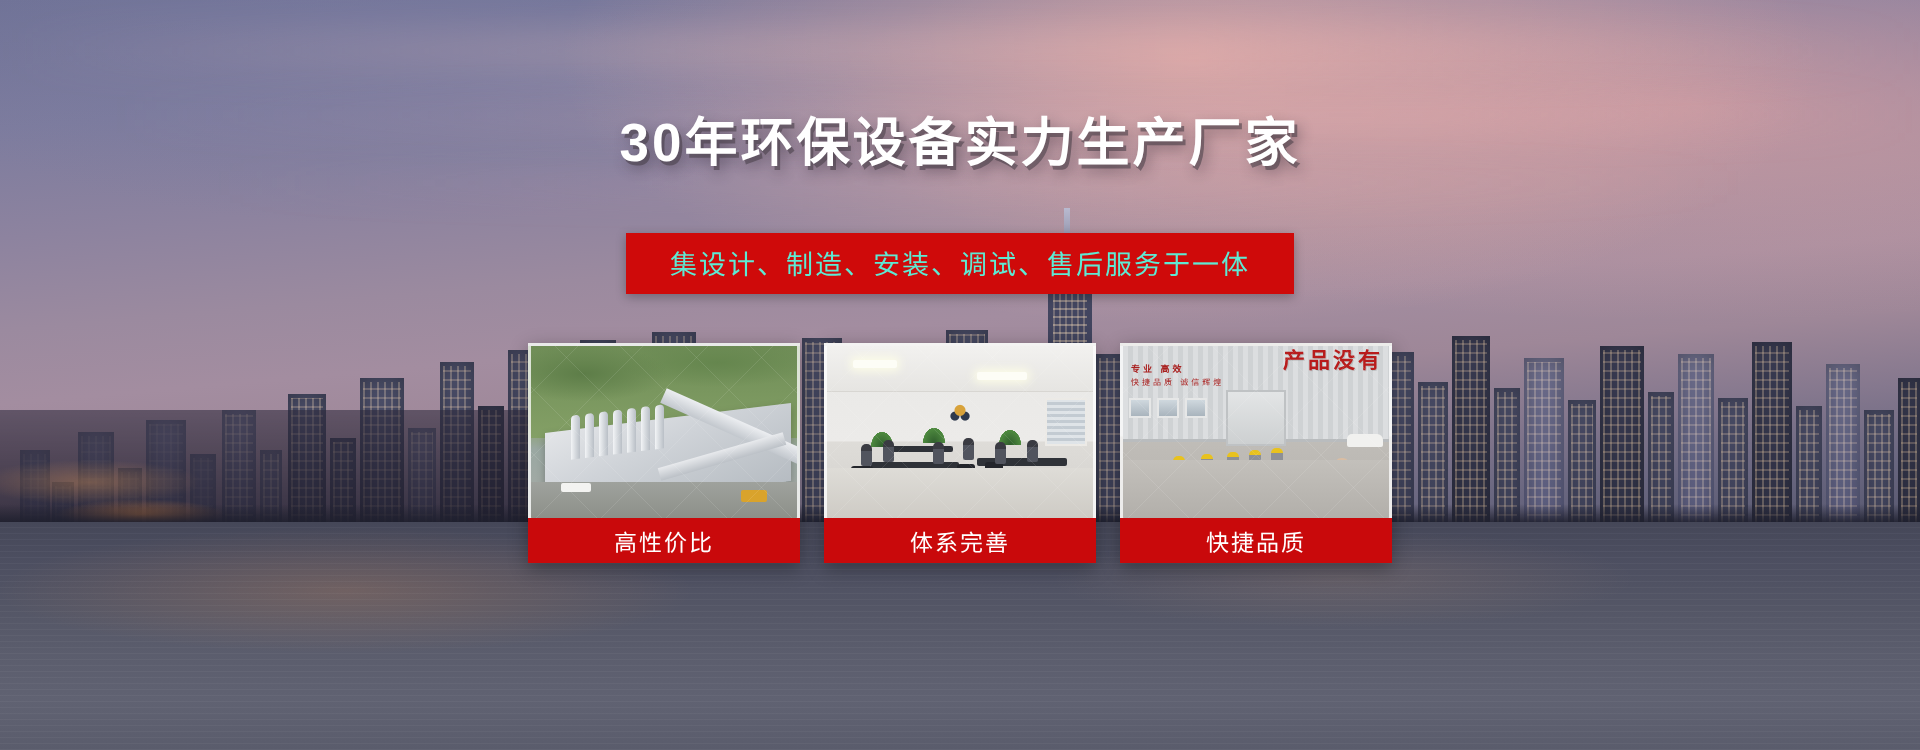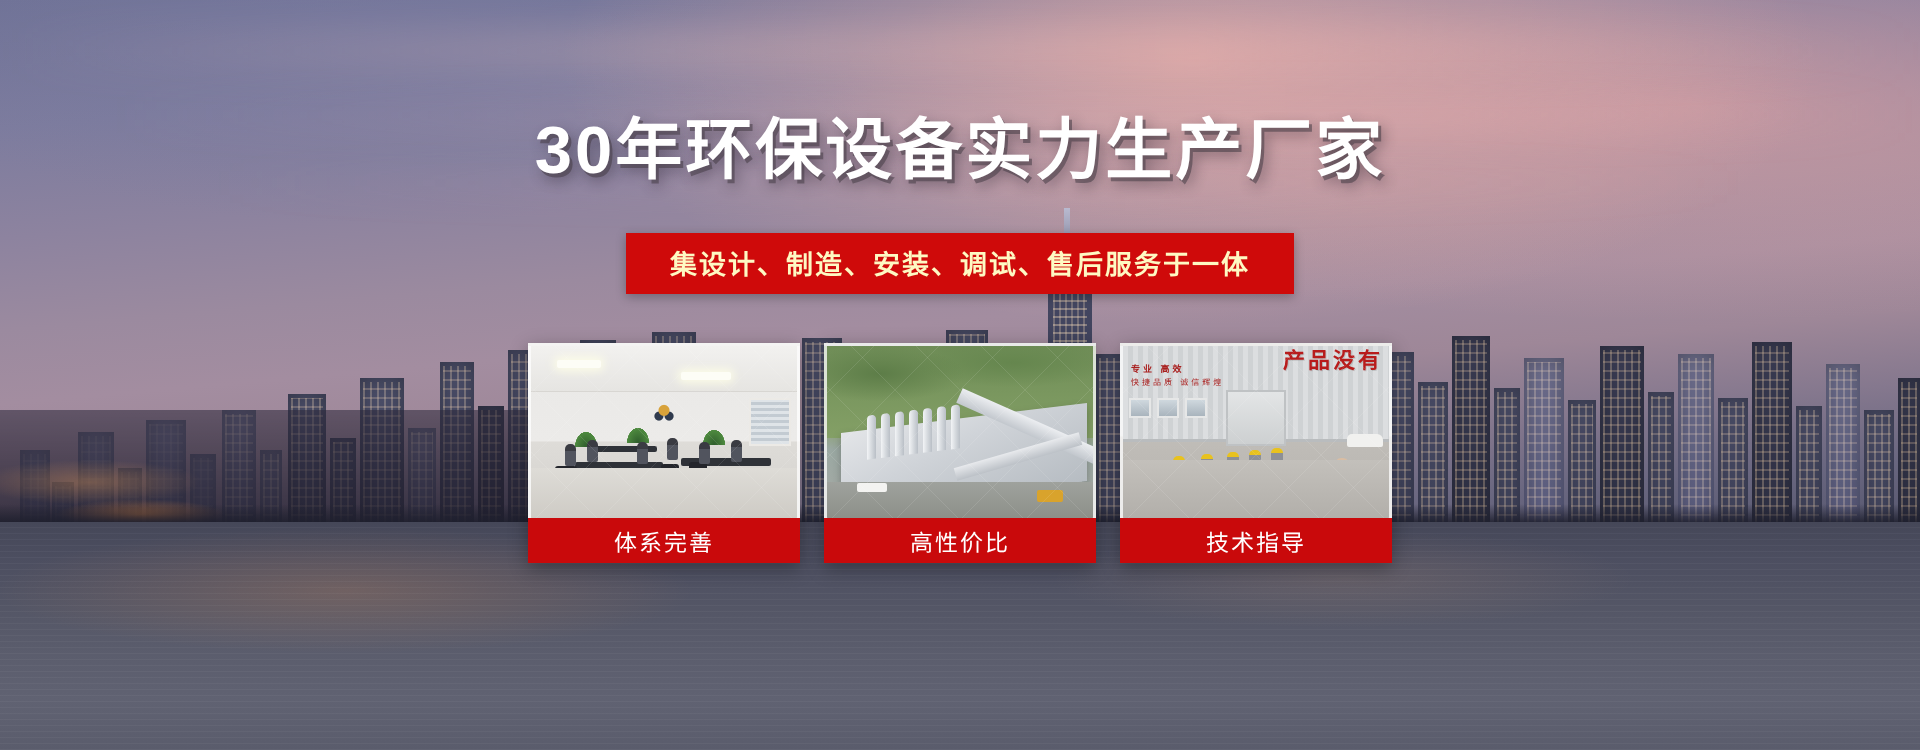--- a/index.html
+++ b/index.html
@@ -125,47 +125,46 @@
       radial-gradient(ellipse 150px 30px at 14% 38%, rgba(255,170,90,.30), transparent 75%),
       linear-gradient(180deg, rgba(44,40,58,.55), rgba(26,24,38,.92));
     filter:blur(.4px);
   }
 
   
   .headline {
     position:absolute;
     left:0; right:0; top:116px;
     text-align:center;
-    font-size:67px;
+    font-size:53px;
     line-height:1;
     font-weight:bold;
     color:#ffffff;
     letter-spacing:3px;
     text-shadow:
       3px 4px 0 rgba(70,60,70,.55),
       5px 7px 14px rgba(40,30,45,.45);
     white-space:nowrap;
     z-index:6;
   }
 
   
   .subtitle-wrap {
     position:absolute; top:233px; left:0; right:0;
     display:flex; justify-content:center;
     z-index:6;
   }
   .subtitle {
     background:#cf0a0a;
-    color:#fef9c3;
+    color:#5eead4;
     font-size:27px;
     letter-spacing:2px;
     padding:10px 44px 12px;
     white-space:nowrap;
     box-shadow:0 3px 10px rgba(0,0,0,.28);
-    font-weight:bold;
   }
 
   
   .cards {
     position:absolute;
     top:343px; left:50%;
     transform:translateX(-50%);
     display:flex;
     gap:24px;
     z-index:7;
@@ -427,20 +426,43 @@
   <div class="headline">30年环保设备实力生产厂家</div>
 
   <div class="subtitle-wrap">
     <div class="subtitle">集设计、制造、安装、调试、售后服务于一体</div>
   </div>
 
   <div class="cards">
 
 
     <div class="card">
+      <div class="card-photo p2">
+        <div class="field"></div>
+        <div class="plant"></div>
+        <div class="silos">
+            <i></i>
+            <i></i>
+            <i></i>
+            <i></i>
+            <i></i>
+            <i></i>
+            <i></i>
+          </div>
+        <div class="conveyor"></div>
+        <div class="conveyor2"></div>
+        <div class="yard"></div>
+        <div class="truck"></div>
+        <div class="mach"></div>
+        <div class="wm"></div>
+      </div>
+      <div class="card-caption">高性价比</div>
+    </div>
+
+    <div class="card">
       <div class="card-photo p3">
         <div class="ceil"></div>
         <div class="lamp" style="left:26px; top:14px; width:44px;"></div>
         <div class="lamp" style="left:150px; top:26px; width:50px;"></div>
         <div class="wallart"></div>
         <div class="window"></div>
         <div class="plant3" style="left:44px; top:86px;"></div>
         <div class="plant3" style="left:96px; top:82px;"></div>
         <div class="plant3" style="left:172px; top:84px;"></div>
         <div class="desk" style="left:44px;  top:116px; width:88px; height:8px;"></div>
@@ -455,43 +477,20 @@
         <div class="person" style="left:136px; top:92px;"></div>
         <div class="person" style="left:168px; top:96px;"></div>
         <div class="person" style="left:200px; top:94px;"></div>
         <div class="floor"></div>
         <div class="wm"></div>
       </div>
       <div class="card-caption">体系完善</div>
     </div>
 
     <div class="card">
-      <div class="card-photo p2">
-        <div class="field"></div>
-        <div class="plant"></div>
-        <div class="silos">
-            <i></i>
-            <i></i>
-            <i></i>
-            <i></i>
-            <i></i>
-            <i></i>
-            <i></i>
-          </div>
-        <div class="conveyor"></div>
-        <div class="conveyor2"></div>
-        <div class="yard"></div>
-        <div class="truck"></div>
-        <div class="mach"></div>
-        <div class="wm"></div>
-      </div>
-      <div class="card-caption">高性价比</div>
-    </div>
-
-    <div class="card">
       <div class="card-photo p4">
         <div class="fwall"></div>
         <div class="bigtext">产品没有</div>
         <div class="smalltext">专业 高效</div>
         <div class="smalltext2">快捷品质 诚信辉煌</div>
         <div class="door"></div>
         <div class="wins">
             <i></i>
             <i></i>
             <i></i>
@@ -501,17 +500,17 @@
         <div class="wkr" style="left:50px;  bottom:22px;"></div>
         <div class="wkr" style="left:78px;  bottom:24px;"></div>
         <div class="wkr" style="left:104px; bottom:26px;"></div>
         <div class="wkr" style="left:126px; bottom:28px;"></div>
         <div class="wkr" style="left:148px; bottom:30px;"></div>
         <div class="boss"></div>
         <div class="helmet"></div>
         <div class="yard4"></div>
         <div class="wm"></div>
       </div>
-      <div class="card-caption">技术指导</div>
+      <div class="card-caption">快捷品质</div>
     </div>
 
   </div>
 </div>
 
 </body></html>

